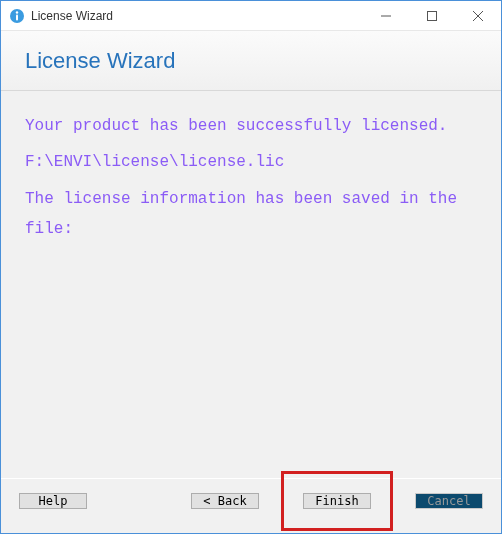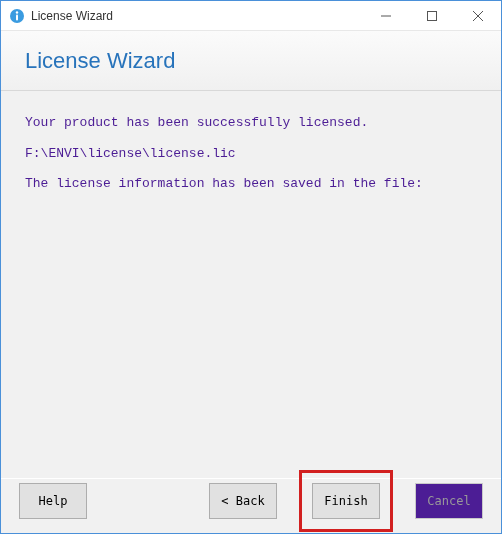--- a/index.html
+++ b/index.html
@@ -60,64 +60,64 @@
       font-size: 22px;
       color: #2773bb;
       font-weight: 400;
       font-family: "Segoe UI Light", "Segoe UI", sans-serif;
     }
     .content {
       background: #f1f1f1;
       height: calc(100% - 30px - 60px - 55px);
       padding: 20px 24px;
       font-family: "SimSun", "NSimSun", "Courier New", monospace;
-      font-size: 13px;
-      color: #4c1d95;
+      font-size: 16px;
+      color: #8b5cf6;
       line-height: 1.9;
     }
     .content p { margin-bottom: 6px; }
     .footer {
       position: absolute;
       bottom: 0;
       left: 0;
       right: 0;
       height: 54px;
       background: #f1f1f1;
       display: flex;
       align-items: center;
       padding: 0 18px 10px 18px;
     }
     .btn {
-      height: 36px;
+      height: 16px;
       min-width: 68px;
       background: #e1e1e1;
       border: 1px solid #adadad;
       font-family: "SimSun", "NSimSun", monospace;
       font-size: 12px;
       color: #000;
       cursor: pointer;
       display: inline-flex;
       align-items: center;
       justify-content: center;
       padding: 0 8px;
     }
     .btn:disabled, .btn.disabled {
       color: #999;
       border-color: #c9c9c9;
-      background: #4c1d95;
+      background: #0c4a6e;
       cursor: default;
     }
     .footer-spacer { flex: 1; }
     .footer-right { display: flex; gap: 22px; align-items: center; }
     .highlight-box {
       border: 3px solid #d22020;
       padding: 3px;
       display: inline-flex;
     }
-    .highlight-box .btn { margin: 7px; }
+    .highlight-box .btn { margin: 16px; }
   </style>
 </head>
 <body>
 
 <div class="titlebar">
   <span class="titlebar-icon">
     <svg width="16" height="16" viewBox="0 0 16 16">
       <circle cx="8" cy="8" r="7" fill="#3a9be0"></circle>
       <circle cx="8" cy="4.5" r="1.2" fill="#fff"></circle>
       <rect x="7" y="6.5" width="2" height="6" rx="1" fill="#fff"></rect>

